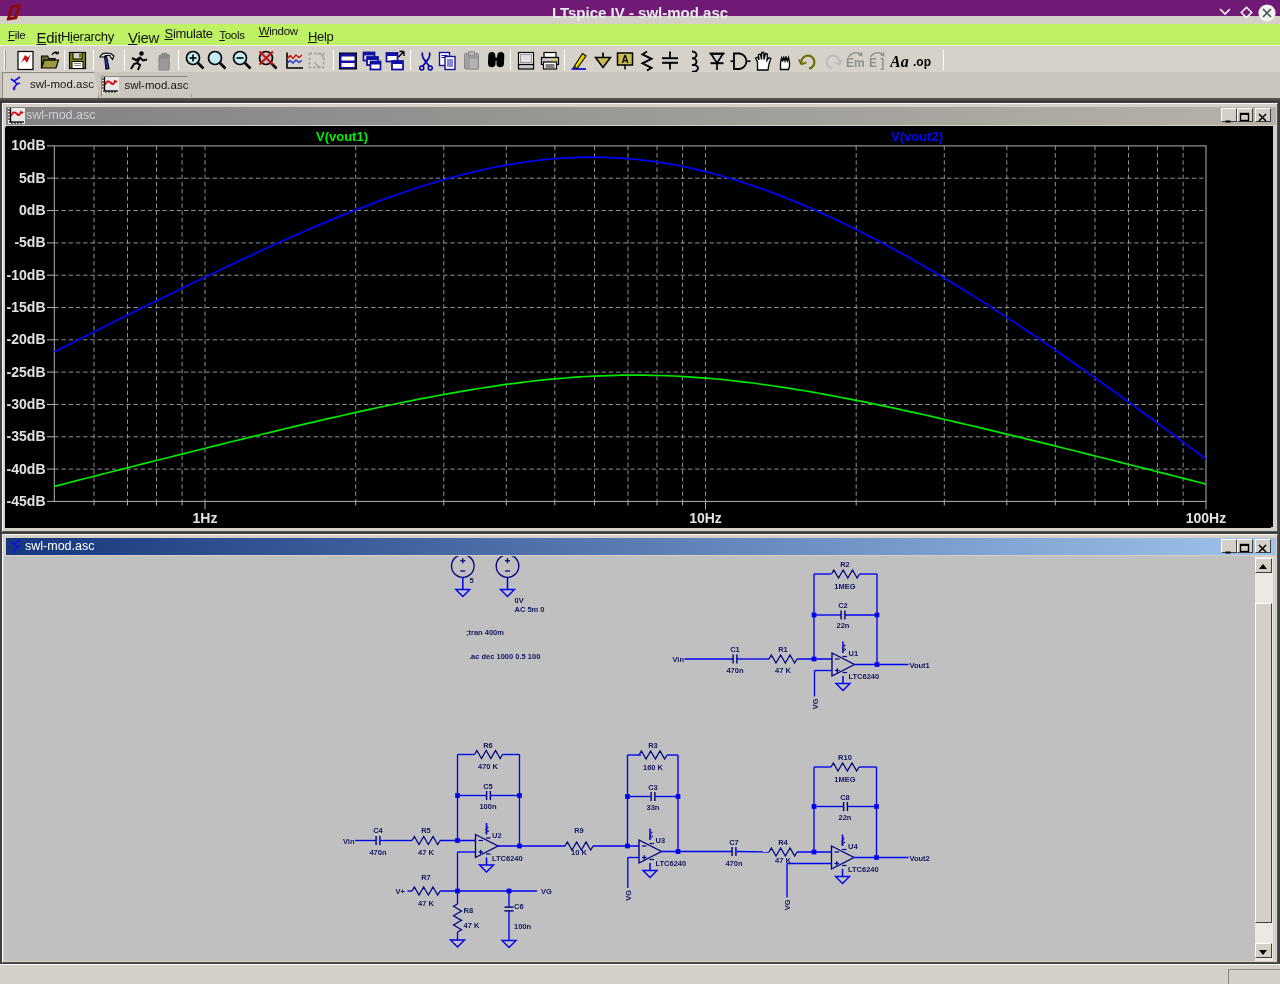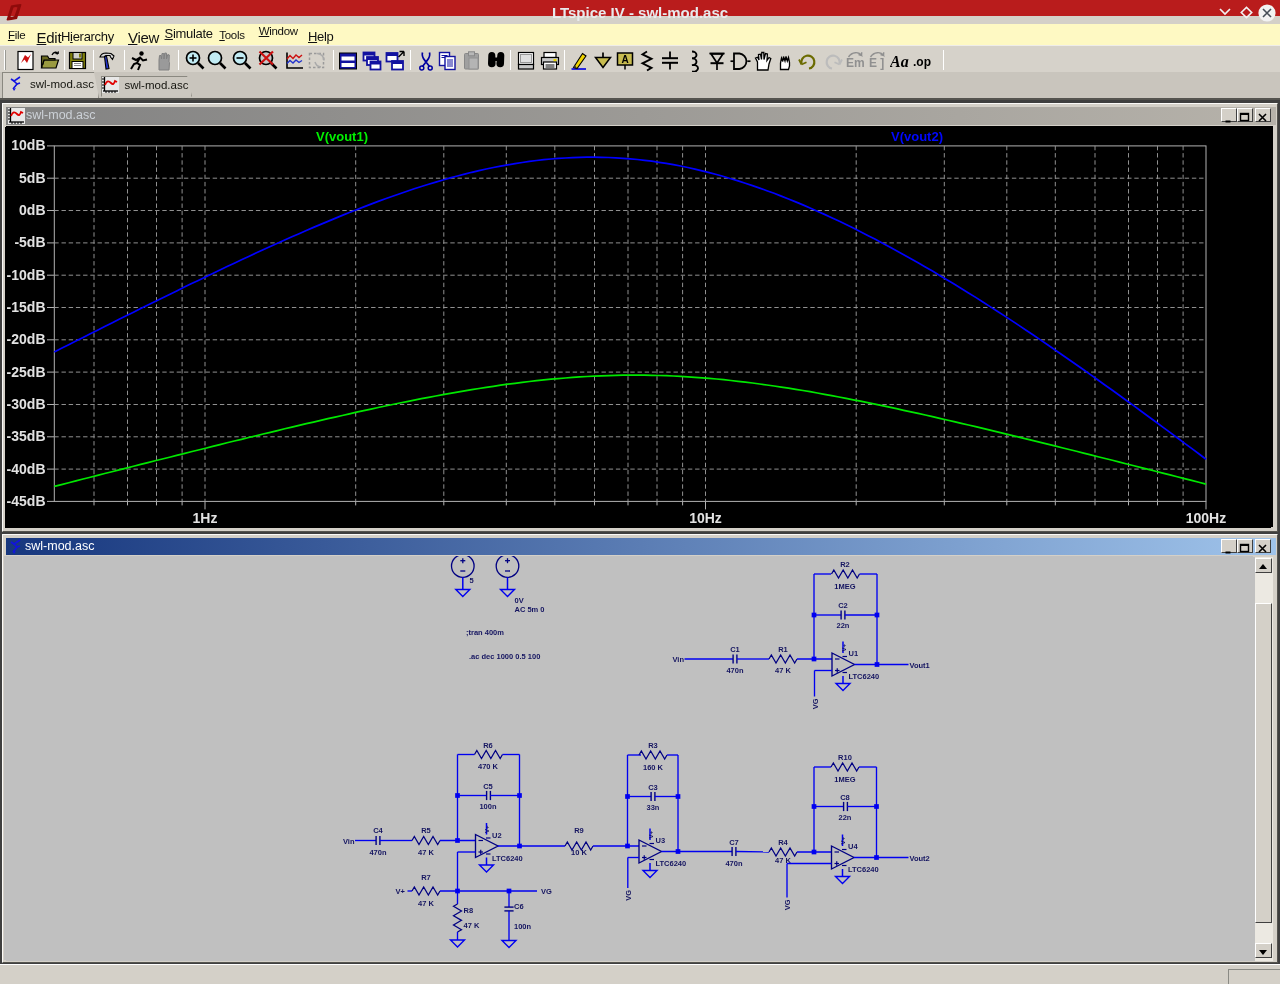--- a/index.html
+++ b/index.html
@@ -1,35 +1,35 @@
 <!DOCTYPE html>
 <html><head><meta charset="utf-8"><style>
 *{margin:0;padding:0;box-sizing:border-box}
 body{width:1280px;height:984px;position:relative;overflow:hidden;font-family:"Liberation Sans",sans-serif;background:#d4d0c8}
 .abs{position:absolute}
 </style></head><body>
 
-<div class="abs" style="left:0;top:0;width:1280px;height:16px;background:#b91c1c">
+<div class="abs" style="left:0;top:0;width:1280px;height:16px;background:#701a75">
  <svg class="abs" style="left:4px;top:2px" width="21" height="20" viewBox="0 0 21 20">
       <path fill-rule="evenodd" d="M2.5,18 L7,3.5 L12.5,2.5 L16.5,2 L17.5,2.5 L13,17 L7.5,18 L3.5,18.5 Z M6.5,14.5 L9.5,5.5 L12,5 L13.5,5.5 L10.5,14 L8,14.8 Z" fill="#8e0b0b"></path>
     </svg>
  <div class="abs" style="left:0;right:0;top:3.5px;text-align:center;font-size:15px;font-weight:bold;color:#e8eaec">LTspice IV - swl-mod.asc</div>
  <svg class="abs" style="left:1218px;top:6px" width="14" height="12" viewBox="0 0 14 12">
       <path d="M2,3 L7,8 L12,3" stroke="#f2f2f2" stroke-width="1.7" fill="none"></path>
     </svg>
  <svg class="abs" style="left:1240px;top:6px" width="13" height="13" viewBox="0 0 13 13">
       <rect x="2.8" y="2.8" width="7.4" height="7.4" transform="rotate(45 6.5 6.5)" fill="none" stroke="#f2f2f2" stroke-width="1.6"></rect>
     </svg>
  <svg class="abs" style="left:1258px;top:4px" width="18" height="18" viewBox="0 0 18 18">
       <circle cx="9" cy="9" r="8.6" fill="#f2f2f2"></circle>
       <path d="M5,5 L13,13 M13,5 L5,13" stroke="#454d56" stroke-width="1.6"></path>
     </svg>
 </div>
 
-<div class="abs" style="left:0;top:24px;width:1280px;height:21px;background:#fef9c3">
+<div class="abs" style="left:0;top:24px;width:1280px;height:21px;background:#bef264">
 <div style="position:absolute;left:7.9px;top:5px;font-size:11.5px;letter-spacing:-0.3px;color:#111"><span style="text-decoration:underline">F</span>ile</div>
 <div style="position:absolute;left:36.6px;top:5px;font-size:15px;letter-spacing:-0.3px;color:#111"><span style="text-decoration:underline">E</span>dit</div>
 <div style="position:absolute;left:61px;top:5px;font-size:13px;letter-spacing:-0.3px;color:#111">H<span style="text-decoration:underline">i</span>erarchy</div>
 <div style="position:absolute;left:128px;top:5px;font-size:15px;letter-spacing:-0.3px;color:#111"><span style="text-decoration:underline">V</span>iew</div>
 <div style="position:absolute;left:164.5px;top:2px;font-size:13px;letter-spacing:-0.3px;color:#111"><span style="text-decoration:underline">S</span>imulate</div>
 <div style="position:absolute;left:219.3px;top:5px;font-size:11.5px;letter-spacing:-0.3px;color:#111"><span style="text-decoration:underline">T</span>ools</div>
 <div style="position:absolute;left:258.7px;top:1px;font-size:11.5px;letter-spacing:-0.3px;color:#111"><span style="text-decoration:underline">W</span>indow</div>
 <div style="position:absolute;left:308px;top:5px;font-size:13px;letter-spacing:-0.3px;color:#111"><span style="text-decoration:underline">H</span>elp</div>
 </div>
 

